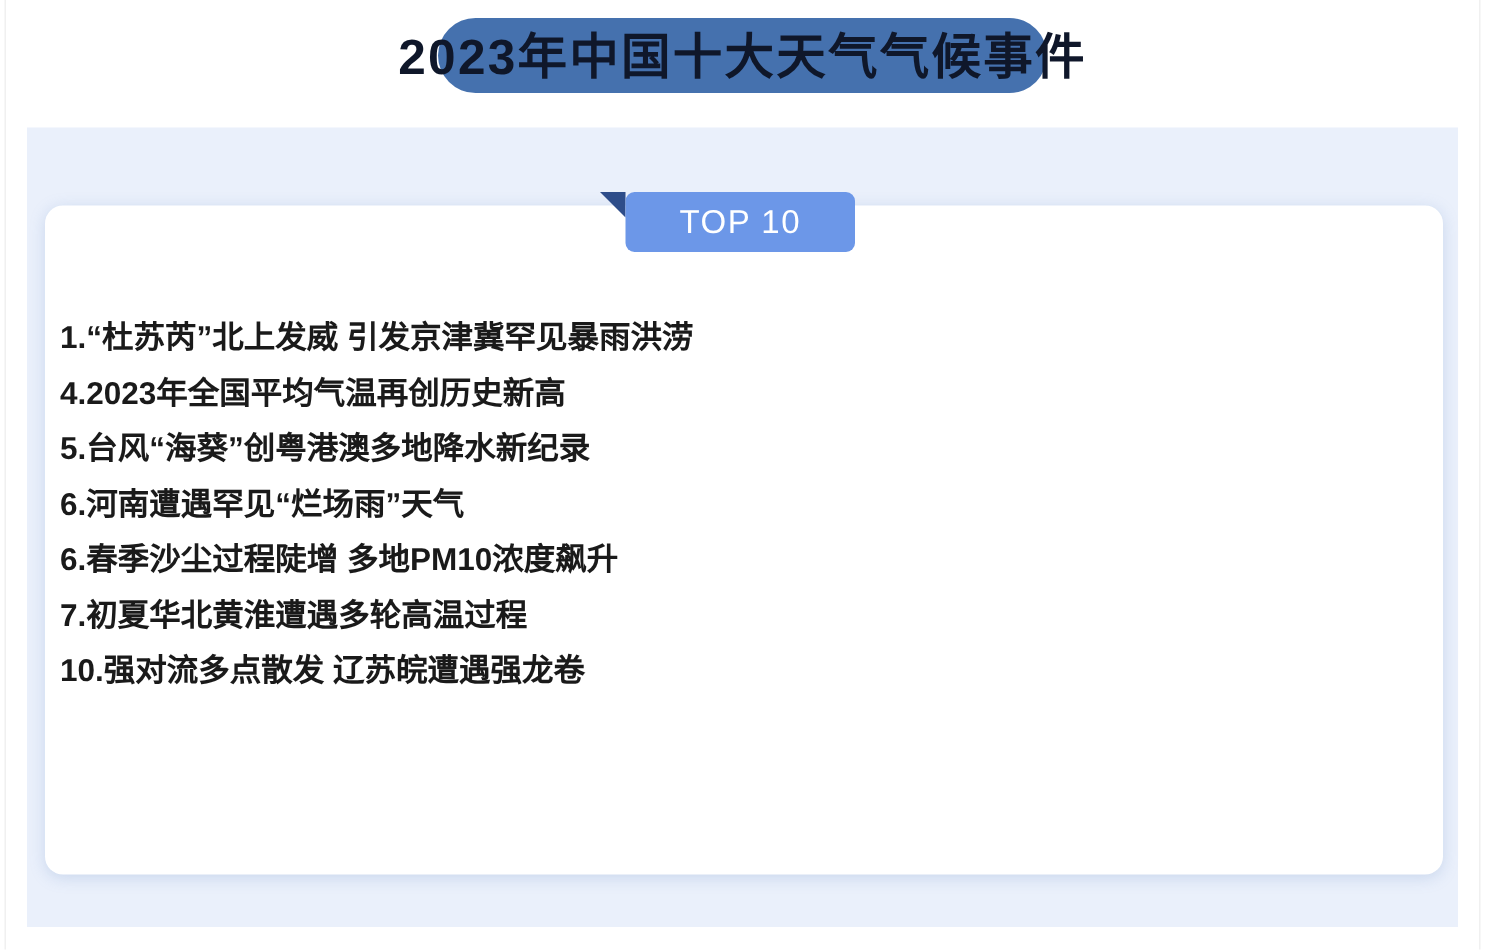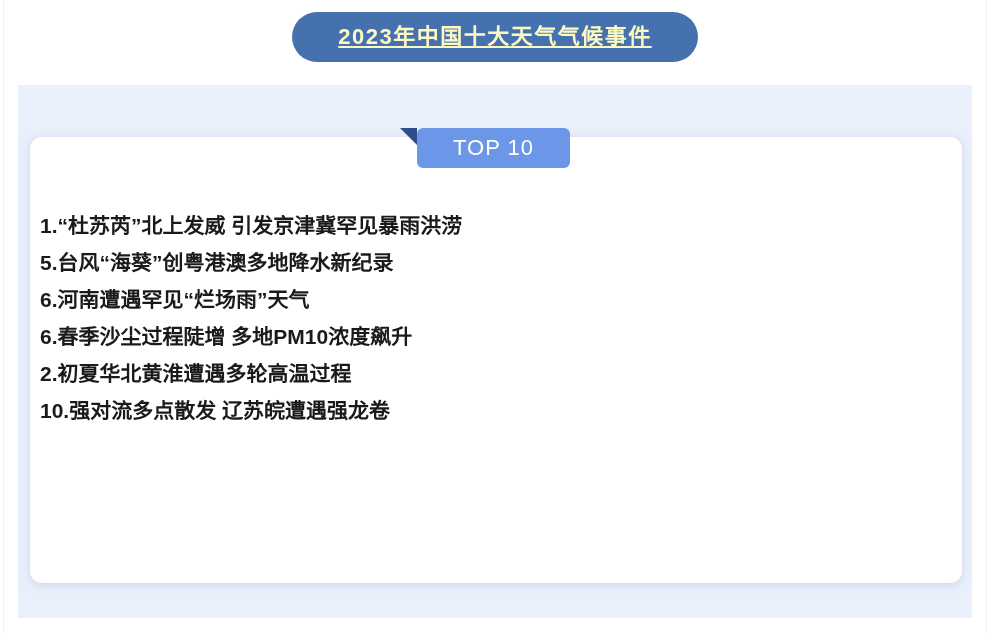--- a/index.html
+++ b/index.html
@@ -42,27 +42,26 @@
     width: 406px;
     height: 50px;
     border-radius: 25px;
     background: #4571ae;
     display: flex;
     align-items: center;
     justify-content: center;
     box-sizing: border-box;
   }
   .title-banner-text {
-    color: #fef9c3;
-    font-size: 22px;
+    color: #0f172a;
+    font-size: 33px;
     font-weight: bold;
     letter-spacing: 1.5px;
     line-height: 1;
     white-space: nowrap;
-    text-decoration: underline;
   }
 
   
   .panel {
     position: absolute;
     left: 18px;
     top: 85px;
     width: 954px;
     height: 533px;
     background: #eaf0fb;
@@ -167,20 +166,21 @@
   <div class="ribbon">
     <div class="ribbon-tail left"></div>
     <div class="ribbon-tail right"></div>
     <div class="ribbon-body">
       <span class="ribbon-label">TOP 10</span>
     </div>
   </div>
 
   <ul class="event-list">
     <li class="event-item">1.“杜苏芮”北上发威 引发京津冀罕见暴雨洪涝</li>
+    <li class="event-item">4.2023年全国平均气温再创历史新高</li>
     <li class="event-item">5.台风“海葵”创粤港澳多地降水新纪录</li>
     <li class="event-item">6.河南遭遇罕见“烂场雨”天气</li>
     <li class="event-item">6.春季沙尘过程陡增 多地PM10浓度飙升</li>
-    <li class="event-item">2.初夏华北黄淮遭遇多轮高温过程</li>
+    <li class="event-item">7.初夏华北黄淮遭遇多轮高温过程</li>
     <li class="event-item">10.强对流多点散发 辽苏皖遭遇强龙卷</li>
   </ul>
 
 </div>
 
 </body></html>

